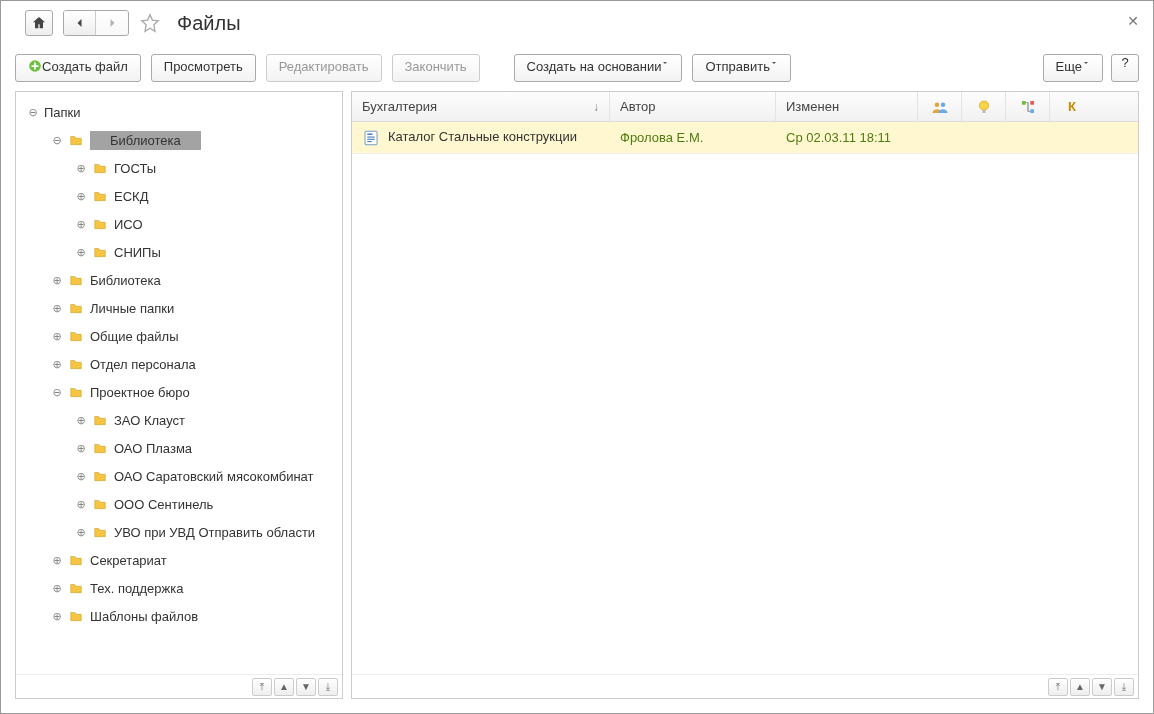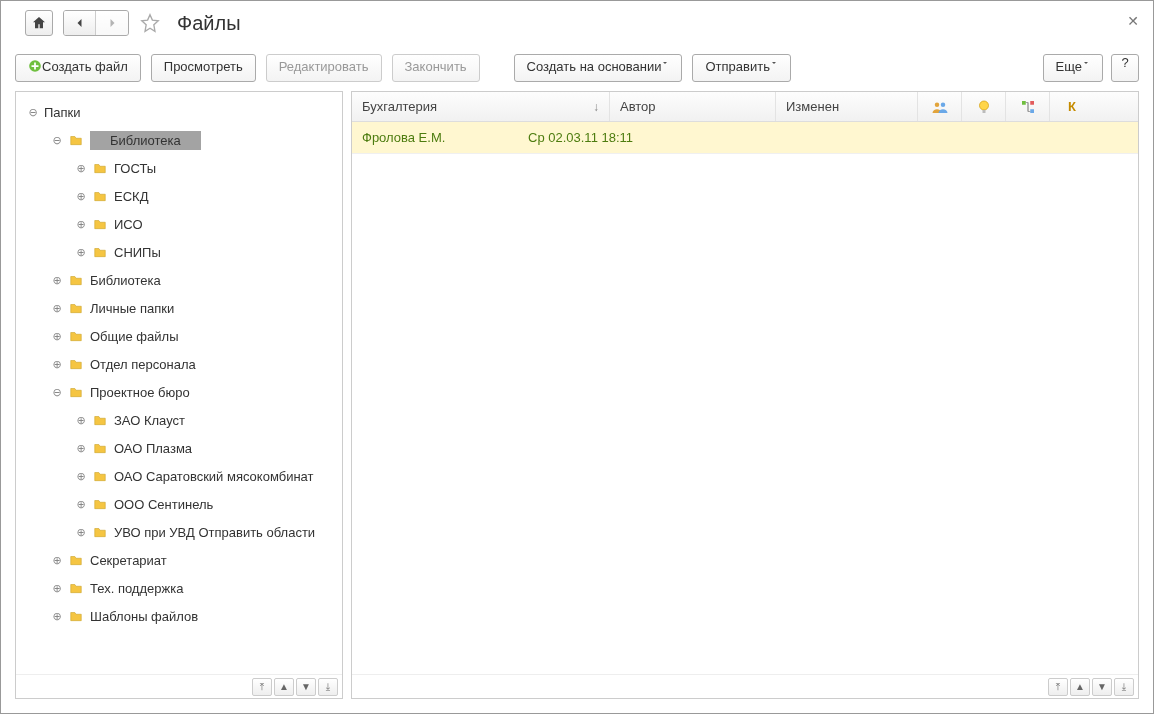--- a/index.html
+++ b/index.html
@@ -352,20 +352,26 @@
               <use href="#i-tree"></use>
             </svg>
           </div>
         <div class="hcell col-s" style="color:#c58b00;font-weight:bold">
             <span>К</span>
           </div>
       </div>
 
       <div class="list-body">
         <div class="list-row sel">
+          <div class="cell col-name">
+            <svg class="doc-icon">
+                <use href="#i-doc"></use>
+              </svg>
+            <span class="name-text">Каталог Стальные конструкции</span>
+          </div>
           <div class="cell col-author muted">
               <span>Фролова Е.М.</span>
             </div>
           <div class="cell col-changed muted">
               <span>Ср 02.03.11 18:11</span>
             </div>
           <div class="cell col-s"></div>
             <div class="cell col-s"></div>
             <div class="cell col-s"></div>
             <div class="cell col-s"></div>

